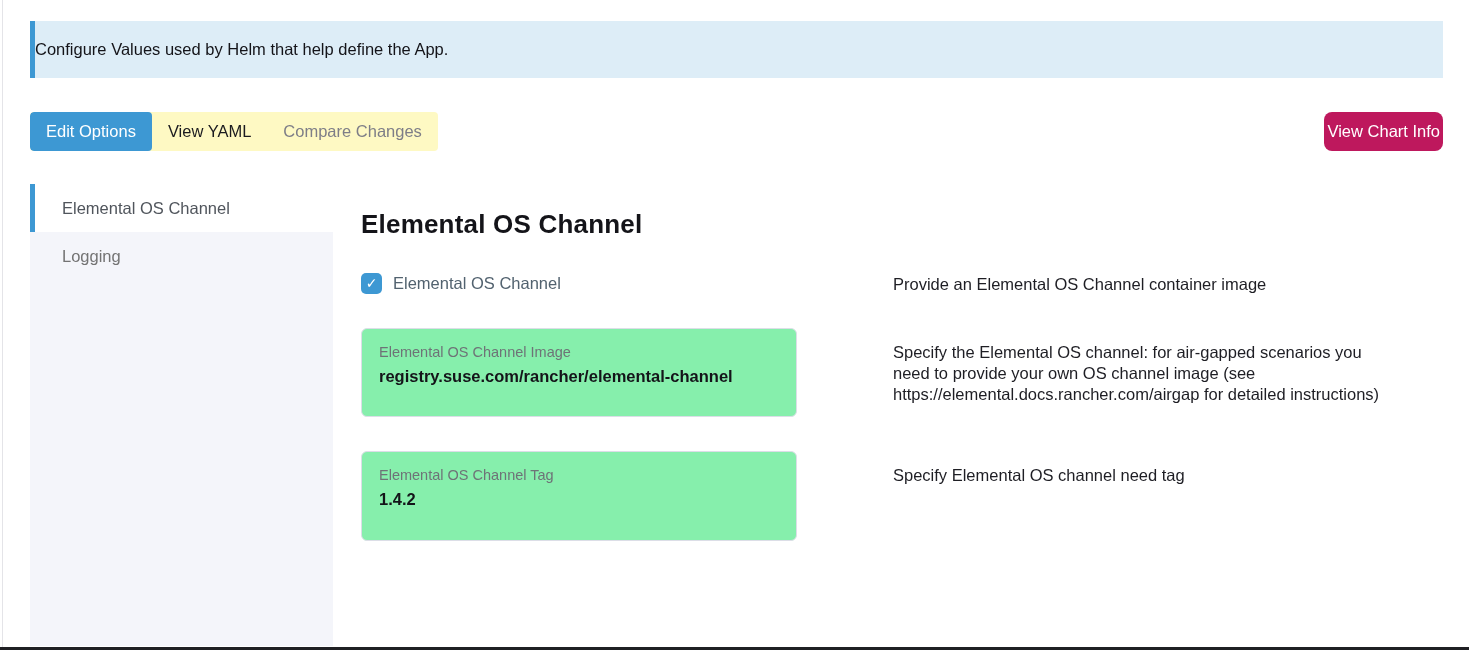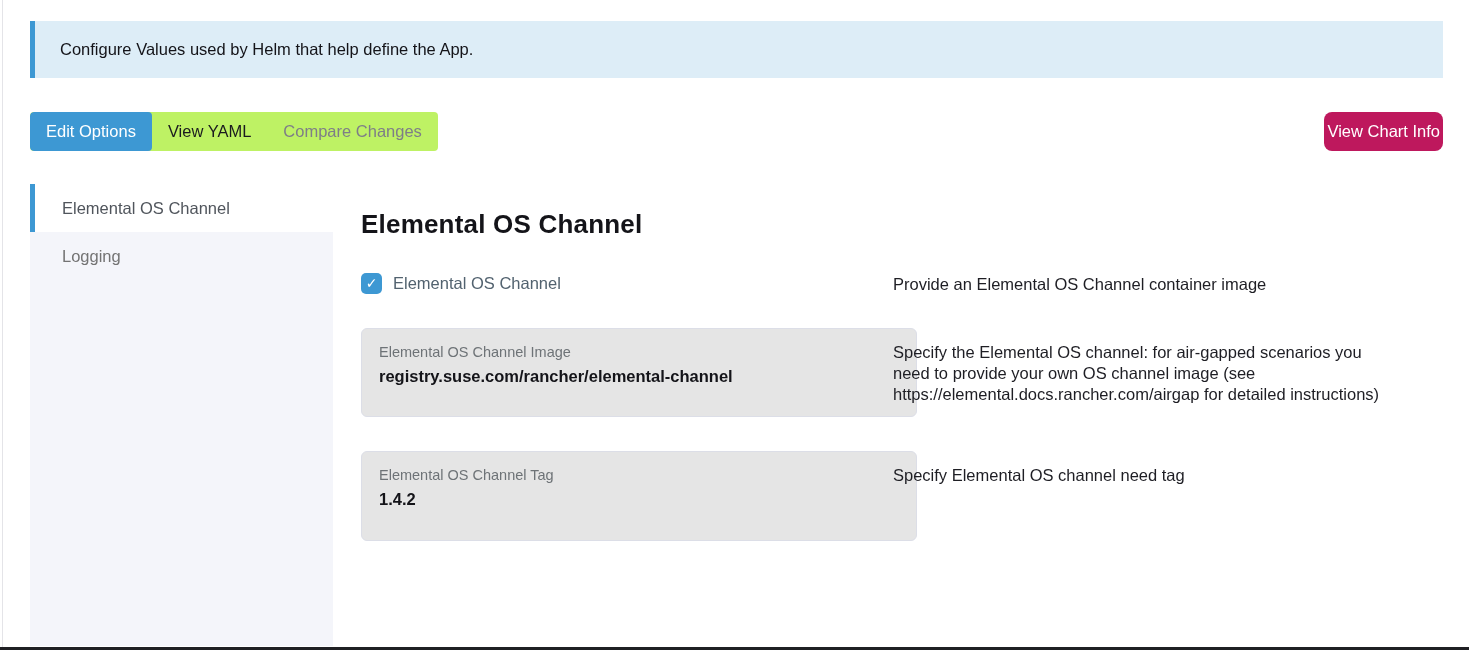--- a/index.html
+++ b/index.html
@@ -15,32 +15,31 @@
   .bottom-frame-line { position: absolute; left: 0; right: 0; bottom: 0; height: 3px; background: #1f2023; }
 
   .page { padding: 21px 26px 0 30px; }
 
   
   .banner {
     background: #ddedf7;
     border-left: 5px solid #3d98d3;
     height: 57px;
     display: flex; align-items: center;
-    padding-left: 25px;
     font-size: 16.5px;
   }
 
   
   .tab-row {
     margin-top: 34px;
     display: flex; align-items: center; justify-content: space-between;
   }
   .tab-group {
     display: inline-flex;
-    background: #bef264;
+    background: #fef9c3;
     border-radius: 4px;
     overflow: hidden;
   }
   .tab {
     font-size: 16.5px;
     padding: 10px 16px;
     cursor: pointer;
     white-space: nowrap;
   }
   .tab.active { background: #3d98d3; color: #ffffff; border-radius: 4px; }
@@ -93,25 +92,25 @@
     width: 21px; height: 21px;
     background: #3d98d3; border-radius: 5px;
     color: #ffffff; font-size: 14px; line-height: 21px;
     text-align: center;
     cursor: pointer; flex-shrink: 0;
     user-select: none;
   }
   .checkbox-label { margin-left: 11px; font-size: 16.5px; color: #52626f; }
 
   .field-box {
-    width: 556px;
+    width: 436px;
     border: 1px solid #dcdee7;
     border-radius: 6px;
     padding: 15px 17px 14px 17px;
-    background: #e5e5e5;
+    background: #86efac;
   }
   .field-box-1 { min-height: 89px; }
   .field-box-2 { min-height: 90px; }
   .field-label { font-size: 14.5px; color: #6e7377; }
   .field-input {
     display: block;
     width: 100%;
     border: none; outline: none;
     margin-top: 7px;
     font-size: 16.5px; font-weight: 600; color: #141419;

